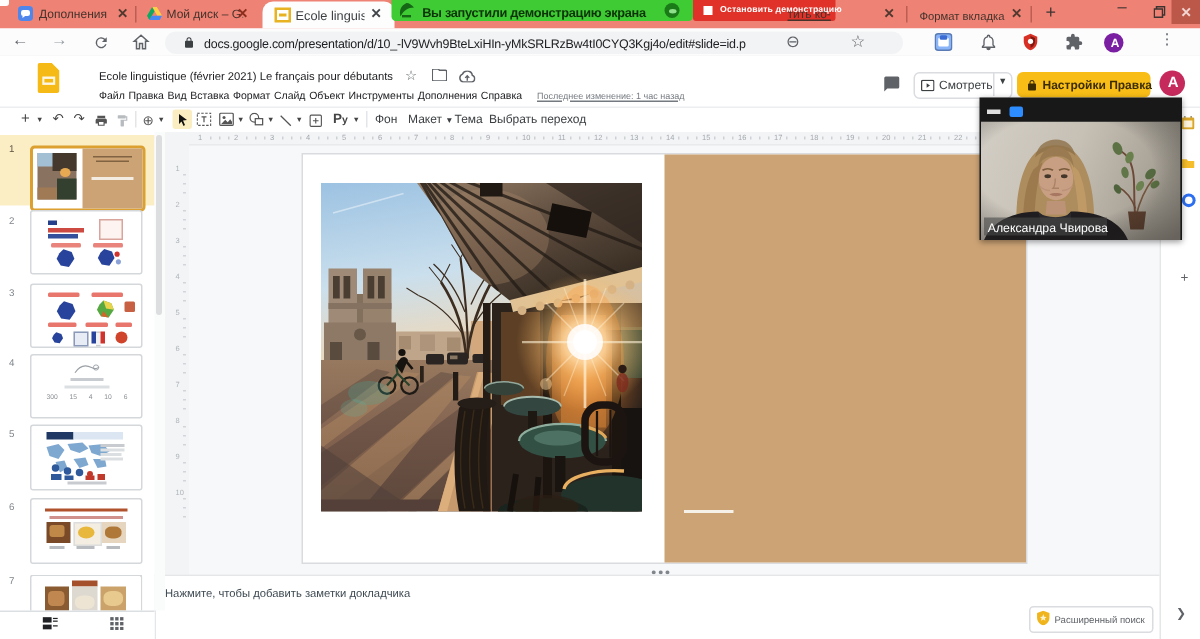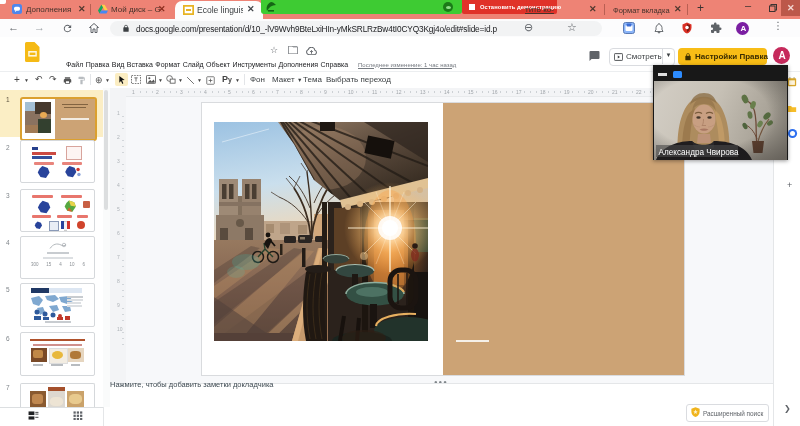--- a/index.html
+++ b/index.html
@@ -39,20 +39,21 @@
       <rect x="3" y="4" width="5" height="2" fill="#e7b322"></rect>
     </svg>
 <div class="abs" style="left:197px;top:5px;font-size:8.5px;color:#3c4043;width:46px;overflow:hidden;white-space:nowrap;">Ecole linguistiq</div>
 <div class="abs x" style="left:247px;top:4px;color:#414549;">✕</div>
 
 <div class="abs" style="left:261px;top:0;width:201px;height:14px;background:#3ecb33;border-radius:0 0 3px 3px;"></div>
 <svg class="abs" style="left:265px;top:2px;" width="12" height="10" viewBox="0 0 12 10">
       <path d="M6 0 C2 2 1 5 2 9 C4 5 7 3 11 3 C9 1 8 0 6 0Z" fill="#156615"></path>
       <rect x="3" y="8" width="6" height="1.6" fill="#156615"></rect>
     </svg>
+<div class="abs" style="left:277px;top:2.5px;font-size:8.5px;font-weight:bold;color:#0d3308;width:158px;text-align:center;letter-spacing:-0.2px;">Вы запустили демонстрацию экрана</div>
 <div class="abs" style="left:443px;top:2px;width:10px;height:10px;border-radius:50%;background:#1b7a18;"></div>
 <div class="abs" style="left:445.5px;top:5.5px;width:5px;height:3px;border-radius:50%;background:#8fe08a;"></div>
 
 <div class="abs" style="left:462px;top:0;width:95px;height:14px;background:#e03229;border-radius:0 0 2px 2px;"></div>
 <div class="abs" style="left:469px;top:4px;width:6px;height:6px;background:#fff;"></div>
 <div class="abs" style="left:480px;top:4px;font-size:5.8px;font-weight:bold;color:#fff;letter-spacing:0.1px;">Остановить демонстрацию</div>
 
 <div class="abs tabtxt" style="left:525px;top:5px;text-decoration:underline;">тить ко-</div>
 <div class="abs x" style="left:589px;top:4px;">✕</div>
 <div class="abs" style="left:604px;top:4px;width:1px;height:11px;background:#b95f53;"></div>
@@ -104,20 +105,21 @@
 <div class="abs" style="left:736px;top:21.5px;width:13px;height:13px;border-radius:50%;background:#7b1fa2;"></div>
 <div class="abs" style="left:740.5px;top:23.5px;font-size:8px;color:#fff;font-weight:bold;">A</div>
 <div class="abs" style="left:773px;top:20px;font-size:10px;color:#5f6368;letter-spacing:0;">⋮</div>
 
 <div class="abs" style="left:0;top:37px;width:800px;height:51px;background:#fff;"></div>
 <svg class="abs" style="left:25px;top:42px;" width="15" height="20" viewBox="0 0 15 20">
       <path d="M1.5 0 H9.5 L14.5 5 V18.5 A1.5 1.5 0 0 1 13 20 H1.5 A1.5 1.5 0 0 1 0 18.5 V1.5 A1.5 1.5 0 0 1 1.5 0 Z" fill="#f5ba15"></path>
       <rect x="3.2" y="9" width="8.6" height="5.6" fill="#fdf6e2"></rect>
       <rect x="4.6" y="10.6" width="5.8" height="2.4" fill="#f5ba15"></rect>
     </svg>
+<div class="abs" style="left:66px;top:45.5px;font-size:7.5px;color:#202124;">Ecole linguistique (février 2021) Le français pour débutants</div>
 <div class="abs" style="left:270px;top:44.5px;font-size:9px;color:#5f6368;">☆</div>
 <svg class="abs" style="left:288px;top:46px;" width="10" height="8" viewBox="0 0 24 20">
       <path d="M10 0 H2 A2 2 0 0 0 0 2 V18 A2 2 0 0 0 2 20 H22 A2 2 0 0 0 24 18 V4 A2 2 0 0 0 22 2 H12 Z" fill="none" stroke="#5f6368" stroke-width="2.4"></path>
     </svg>
 <svg class="abs" style="left:306px;top:46.5px;" width="11" height="8" viewBox="0 0 24 16">
       <path d="M19.4 6.4 A7.5 7.5 0 0 0 5 4.6 A6 6 0 0 0 6 16 H19 A5 5 0 0 0 19.4 6.4 Z" fill="none" stroke="#5f6368" stroke-width="2.2"></path>
       <path d="M9 10 L12 7 L15 10 M12 7 V14" fill="none" stroke="#5f6368" stroke-width="2"></path>
     </svg>
 <div class="abs" style="left:66px;top:61px;font-size:7px;color:#202124;word-spacing:0.5px;">Файл Правка Вид Вставка Формат Слайд Объект Инструменты Дополнения Справка</div>
 <div class="abs" style="left:358px;top:61.5px;font-size:6px;color:#757a80;text-decoration:underline;">Последнее изменение: 1 час назад</div>
@@ -506,21 +508,21 @@
 <rect x="176" y="148" width="26" height="38" rx="11" stroke-width="5"></rect>
 <path d="M184 152 v30 M193 151 v32" stroke-width="1.5"></path>
 </g>
 <path d="M130 194 L126 219 M145 196 L143 219" stroke="#17110d" stroke-width="4" fill="none"></path>
 <ellipse cx="150" cy="216" rx="22" ry="8" fill="#2c1f14" opacity="0.65"></ellipse>
 </svg>
 
 <div class="abs" style="left:434px;top:379px;font-size:6px;color:#80868b;letter-spacing:1px;">●●●</div>
 
 <div class="abs" style="left:103px;top:383px;width:670px;height:43px;background:#fff;border-top:1px solid #e4e6e8;border-left:1px solid #e4e6e8;"></div>
-<div class="abs" style="left:110px;top:380px;font-size:7.5px;color:#3e4a52;text-align:right;">Нажмите, чтобы добавить заметки докладчика</div>
+<div class="abs" style="left:110px;top:391px;font-size:7.5px;color:#3e4a52;text-align:right;">Нажмите, чтобы добавить заметки докладчика</div>
 <div class="abs" style="left:686px;top:404px;width:81px;height:16px;background:#fff;border:1px solid #dadce0;border-radius:3px;"></div>
 <svg class="abs" style="left:691px;top:407px;" width="9" height="10" viewBox="0 0 24 26">
       <path d="M12 0 L23 4 V12 C23 19 18.5 24 12 26 C5.5 24 1 19 1 12 V4 Z" fill="#f0b41c"></path>
       <path d="M12 6 L13.8 10.7 L18 11 L14.8 13.8 L15.9 18 L12 15.6 L8.1 18 L9.2 13.8 L6 11 L10.2 10.7 Z" fill="#fcf2d0"></path>
     </svg>
 <div class="abs" style="left:703px;top:409.5px;font-size:6.4px;color:#5f6368;">Расширенный поиск</div>
 
 <div class="abs" style="left:773px;top:88px;width:27px;height:338px;background:#fff;border-left:1px solid #e4e6e8;"></div>
 <svg class="abs" style="left:787px;top:77px;" width="10" height="10" viewBox="0 0 24 24">
       <rect x="2" y="3" width="20" height="19" rx="2" fill="#d8a62a"></rect>

